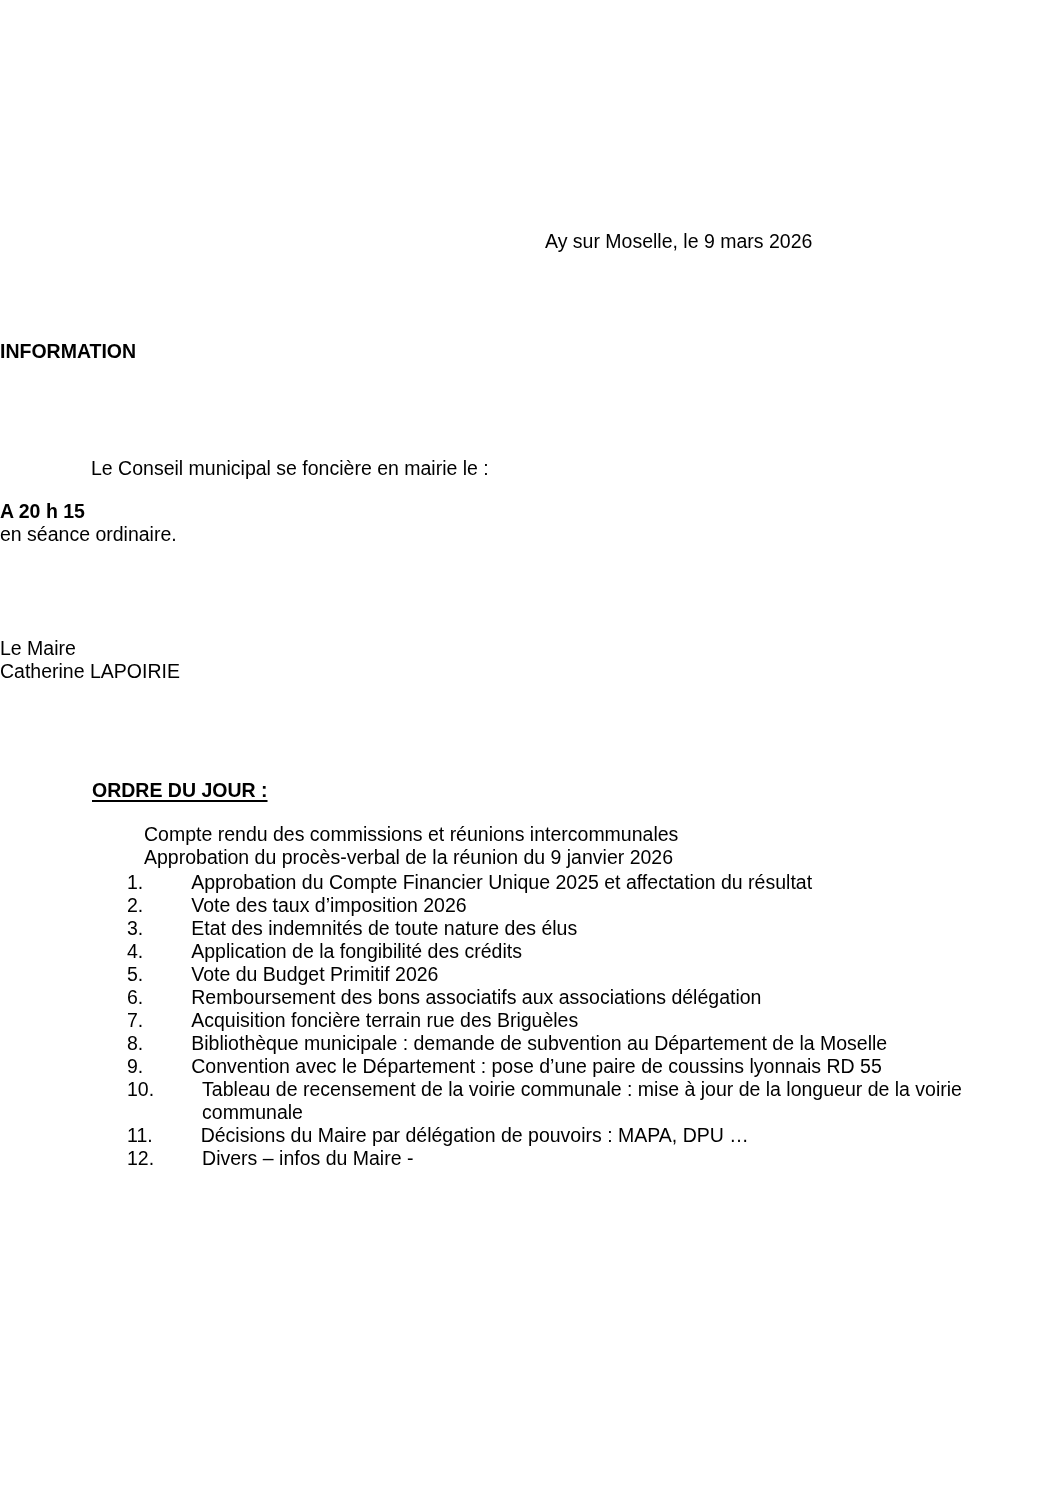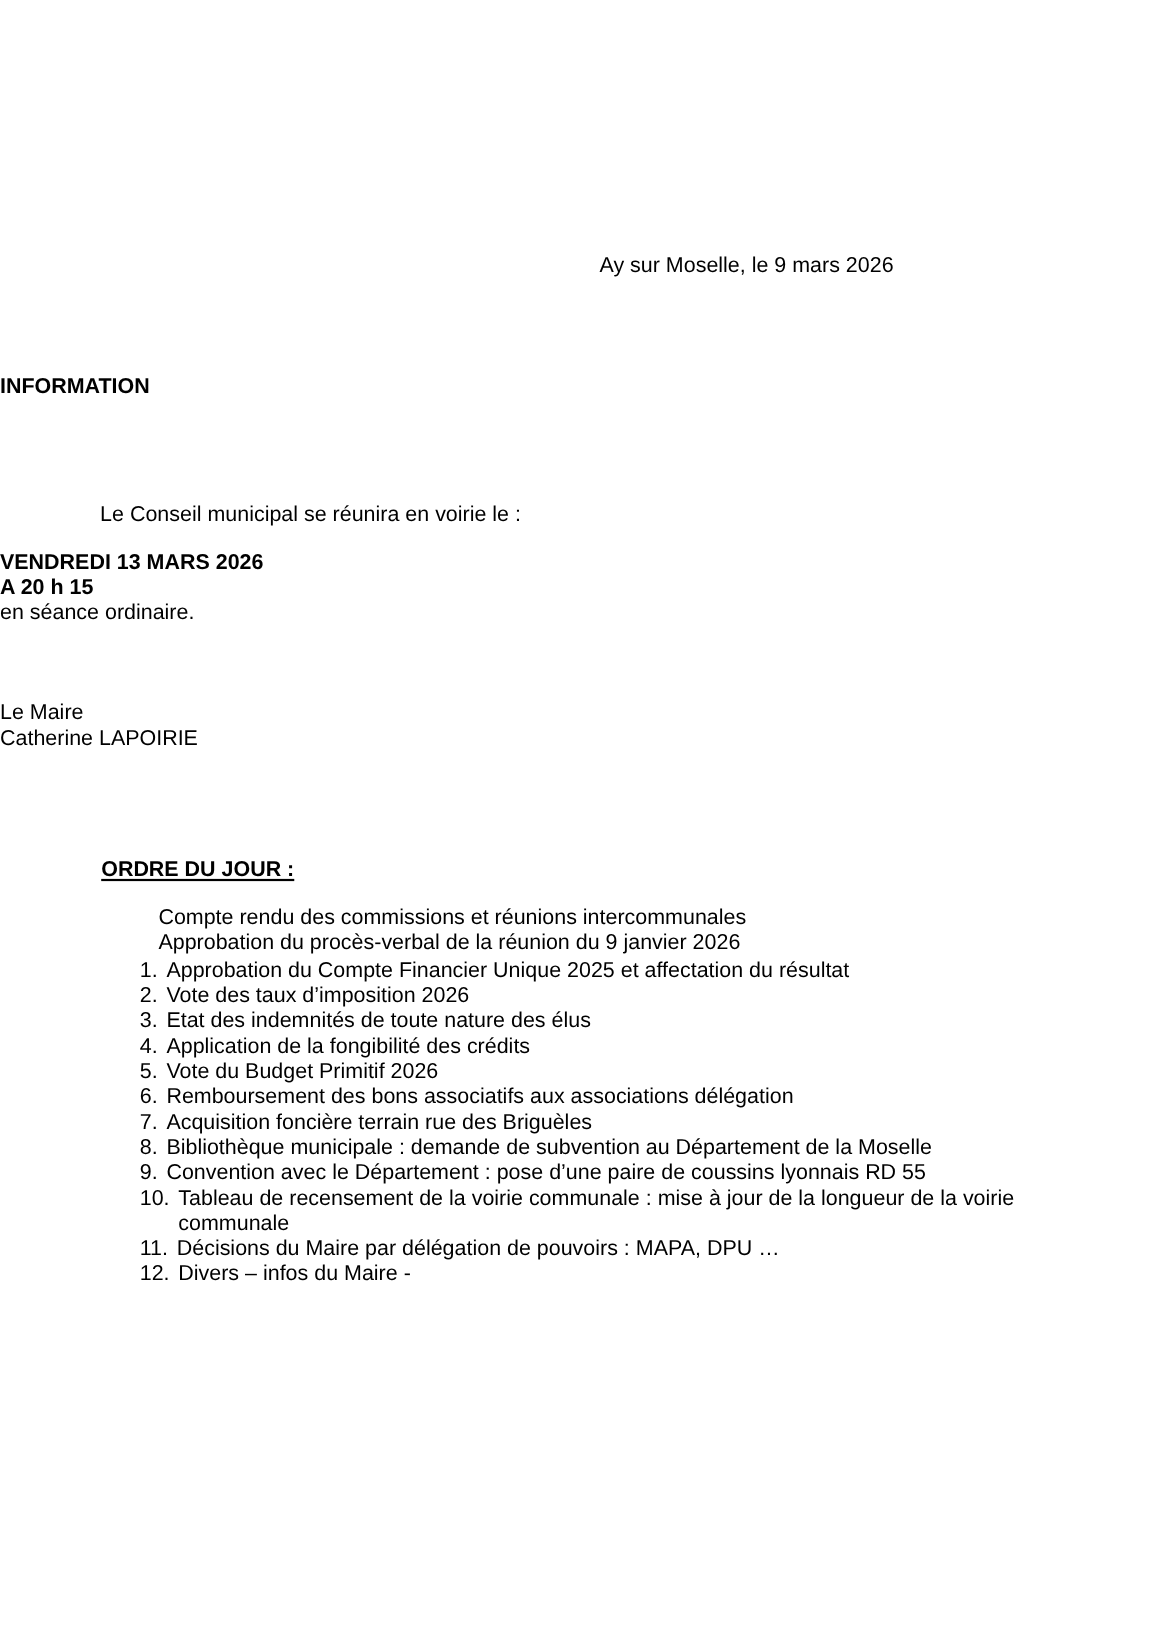--- a/index.html
+++ b/index.html
@@ -64,35 +64,35 @@
     display: flex;
     align-items: flex-start;
   }
   .agenda-item .num {
     flex: 0 0 auto;
     margin-right: 8px;
     white-space: nowrap;
   }
   .agenda-item .txt {
     flex: 1 1 auto;
+    margin-left: 40px;
   }
 </style>
 </head>
 <body>
 
 <div class="page">
 
   <div class="abs dateline">Ay sur Moselle, le 9 mars 2026</div>
 
   <div class="abs centered bold doc-title">INFORMATION</div>
 
-  <div class="abs intro-line">Le Conseil municipal se réunira en voirie le :</div>
+  <div class="abs intro-line">Le Conseil municipal se foncière en mairie le :</div>
 
   <div class="abs centered meeting-block">
-    <div class="bold">VENDREDI 13 MARS 2026</div>
     <div class="bold">A 20 h 15</div>
     <div>en séance ordinaire.</div>
   </div>
 
   <div class="abs centered signature-block">
     <div>Le Maire</div>
     <div>Catherine LAPOIRIE</div>
   </div>
 
   <div class="abs agenda-heading">ORDRE DU JOUR :</div>

